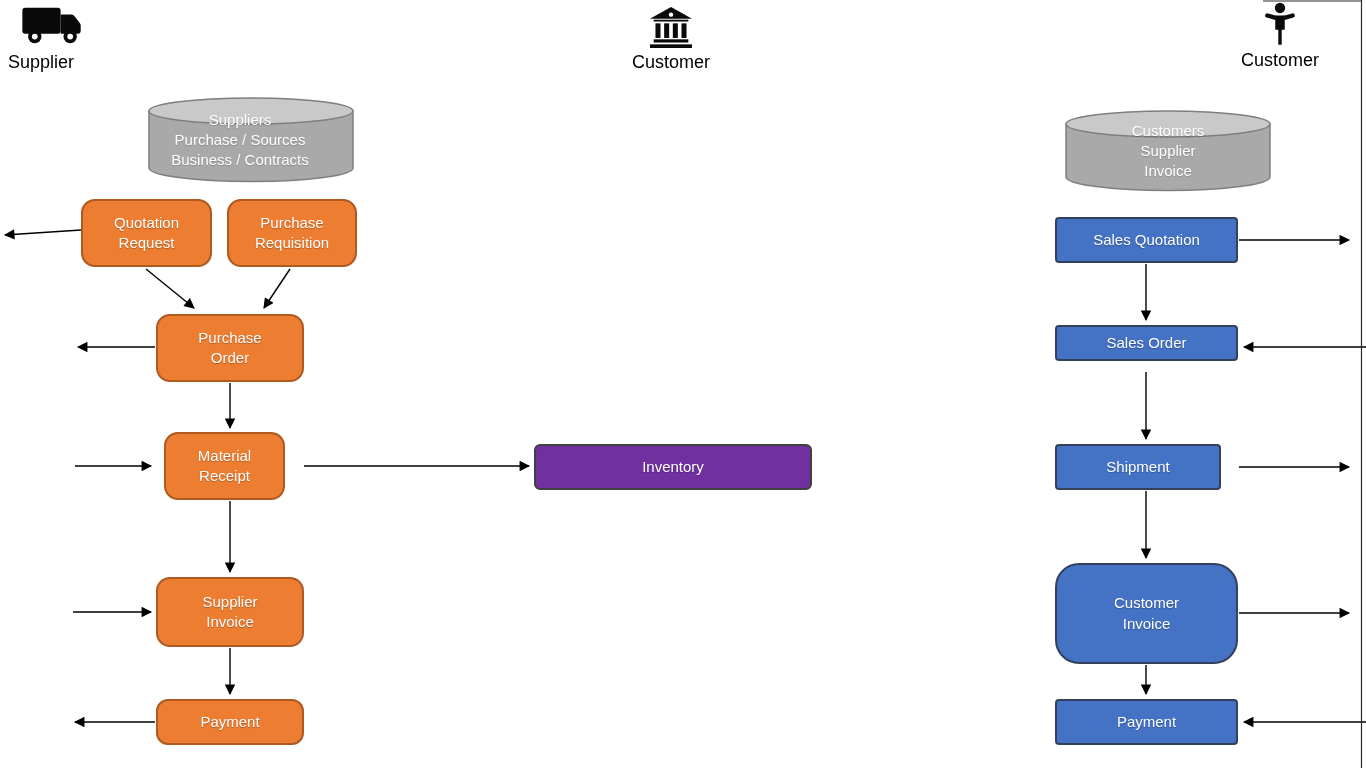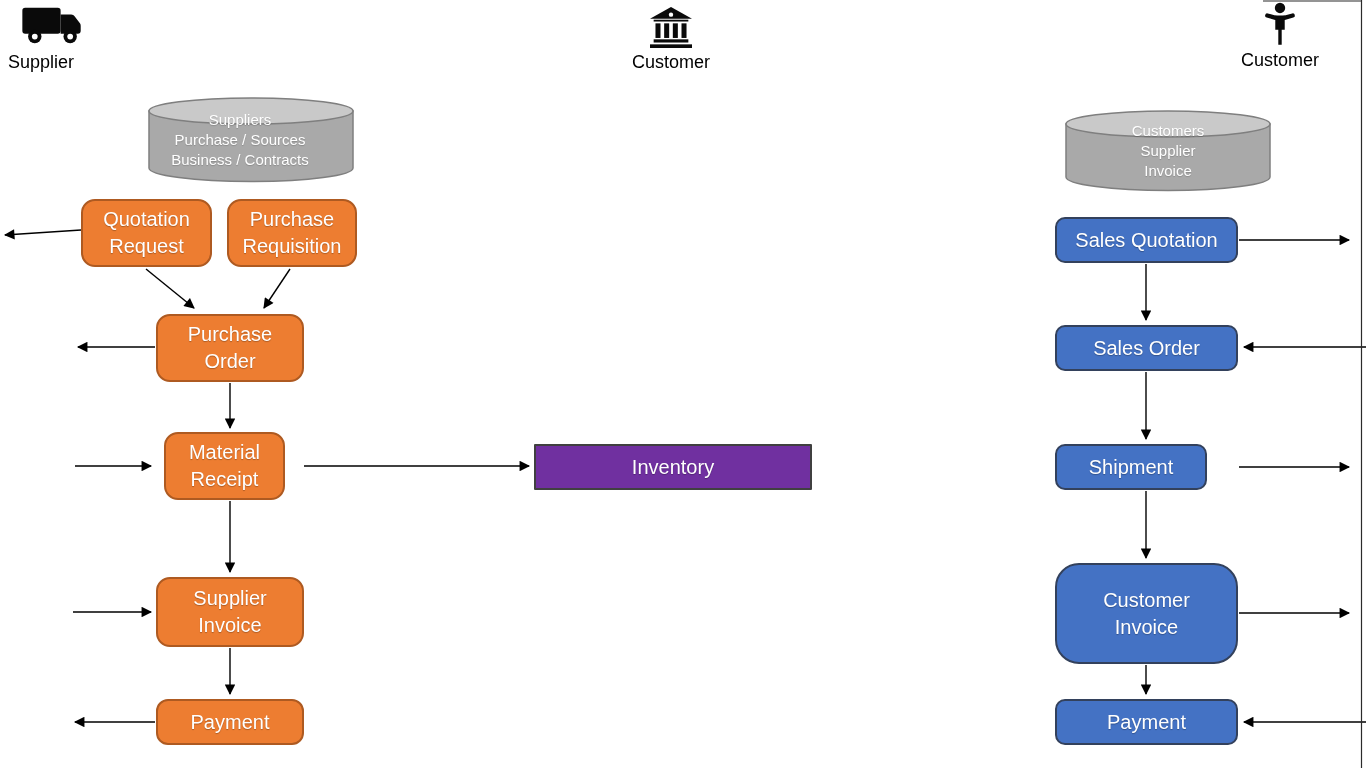--- a/index.html
+++ b/index.html
@@ -30,37 +30,37 @@
     color:#fff;font-size:15px;line-height:1.32;text-align:center;
     text-shadow:0 1px 1px rgba(0,0,0,0.18);
   }
   #db-suppliers{left:148px;top:97px;width:184px;height:86px;}
   #db-customers{left:1034px;top:110px;width:206px;height:82px;margin-left:31px;}
 
   
   .node{
     position:absolute;box-sizing:border-box;
     display:flex;align-items:center;justify-content:center;
-    text-align:center;color:#fff;font-size:20px;line-height:1.35;
+    text-align:center;color:#fff;font-size:15px;line-height:1.35;
     white-space:pre-line;text-shadow:0 1px 1px rgba(0,0,0,0.28);
   }
   .proc{background:var(--procurement-fill,#ED7D31);border:2px solid var(--procurement-border,#AE5A21);border-radius:14px;}
-  .sales{background:var(--sales-fill,#4472C4);border:2px solid var(--sales-border,#33415C);border-radius:10px;}
-  .inv{background:var(--inventory-fill,#7030A0);border:2px solid var(--inventory-border,#404040);border-radius:1px;}
+  .sales{background:var(--sales-fill,#4472C4);border:2px solid var(--sales-border,#33415C);border-radius:4px;}
+  .inv{background:var(--inventory-fill,#7030A0);border:2px solid var(--inventory-border,#404040);border-radius:6px;}
 
   #node-quotation-request{left:81px;top:199px;width:131px;height:68px;}
   #node-purchase-requisition{left:227px;top:199px;width:130px;height:68px;}
   #node-purchase-order{left:156px;top:314px;width:148px;height:68px;}
   #node-material-receipt{left:164px;top:432px;width:121px;height:68px;}
   #node-supplier-invoice{left:156px;top:577px;width:148px;height:70px;}
   #node-payment-supplier{left:156px;top:699px;width:148px;height:46px;border-radius:12px;}
   #node-inventory{left:534px;top:444px;width:278px;height:46px;}
   #node-sales-quotation{left:1055px;top:217px;width:183px;height:46px;}
-  #node-sales-order{left:1055px;top:325px;width:183px;height:46px;}
-  #node-shipment{left:1055px;top:444px;width:152px;height:46px;}
+  #node-sales-order{left:1055px;top:325px;width:183px;height:36px;}
+  #node-shipment{left:1055px;top:444px;width:166px;height:46px;}
   #node-customer-invoice{left:1055px;top:563px;width:183px;height:101px;border-radius:24px;}
   #node-payment-customer{left:1055px;top:699px;width:183px;height:46px;}
 </style>
 </head>
 <body>
 
 <div class="stage">
 
   <div class="actor" id="actor-supplier">
     <span class="icon">

